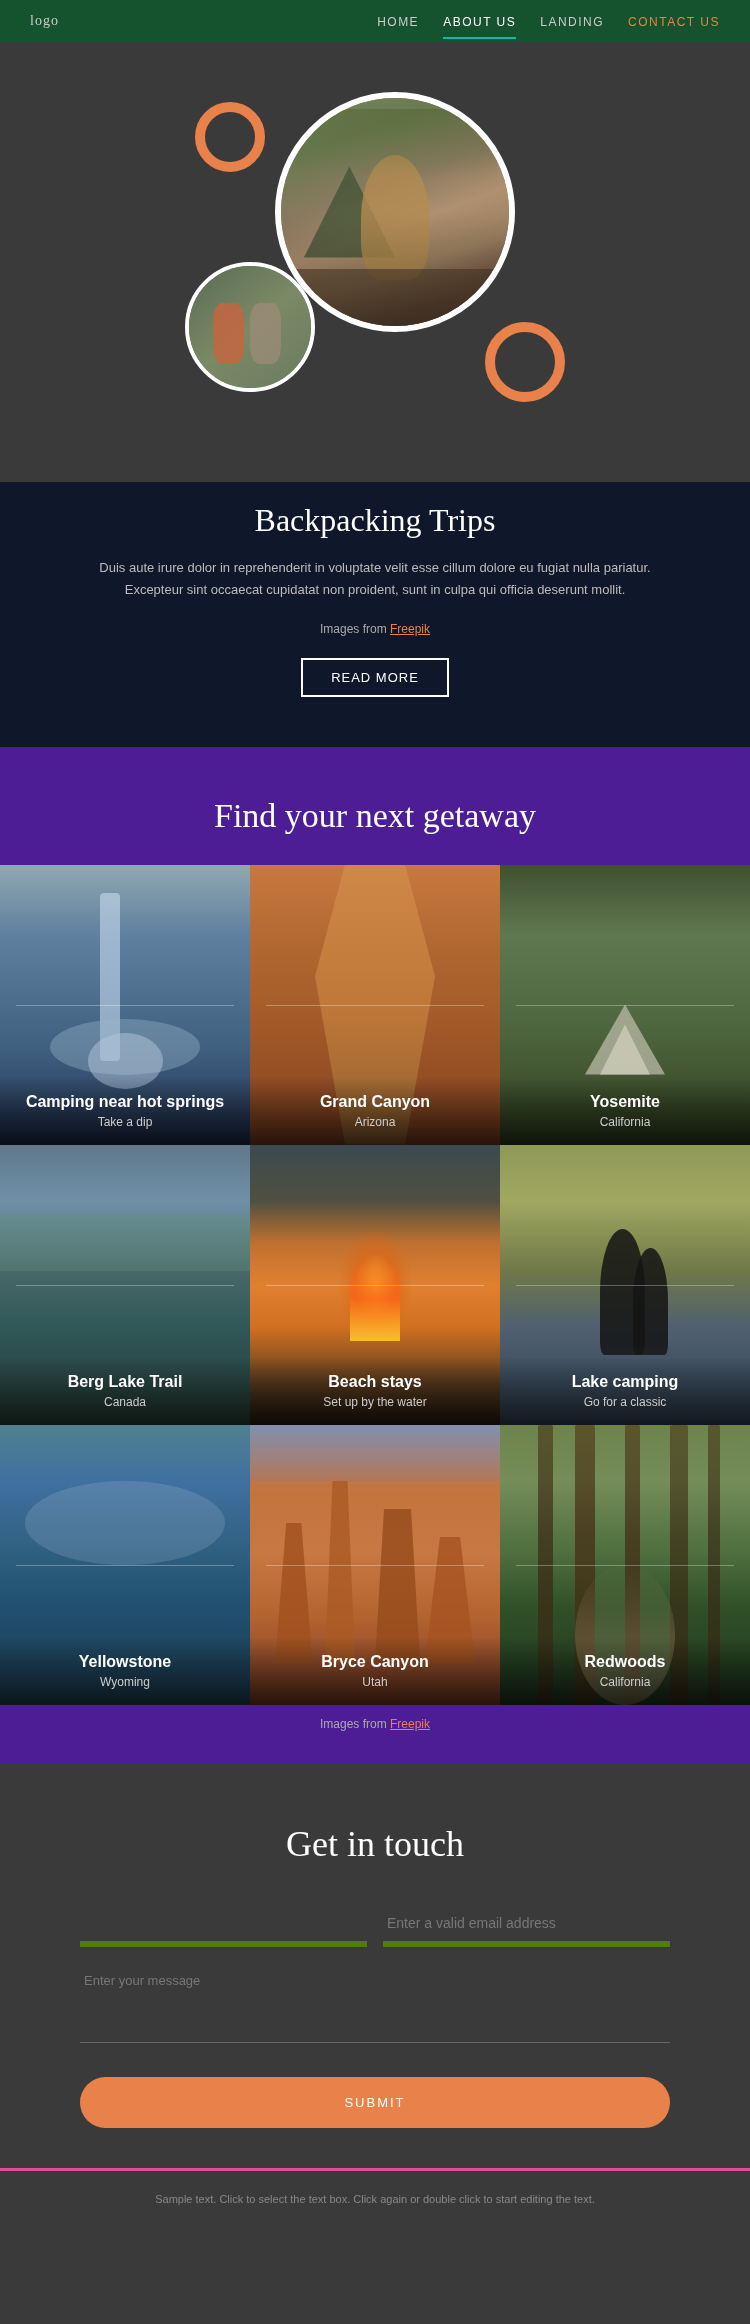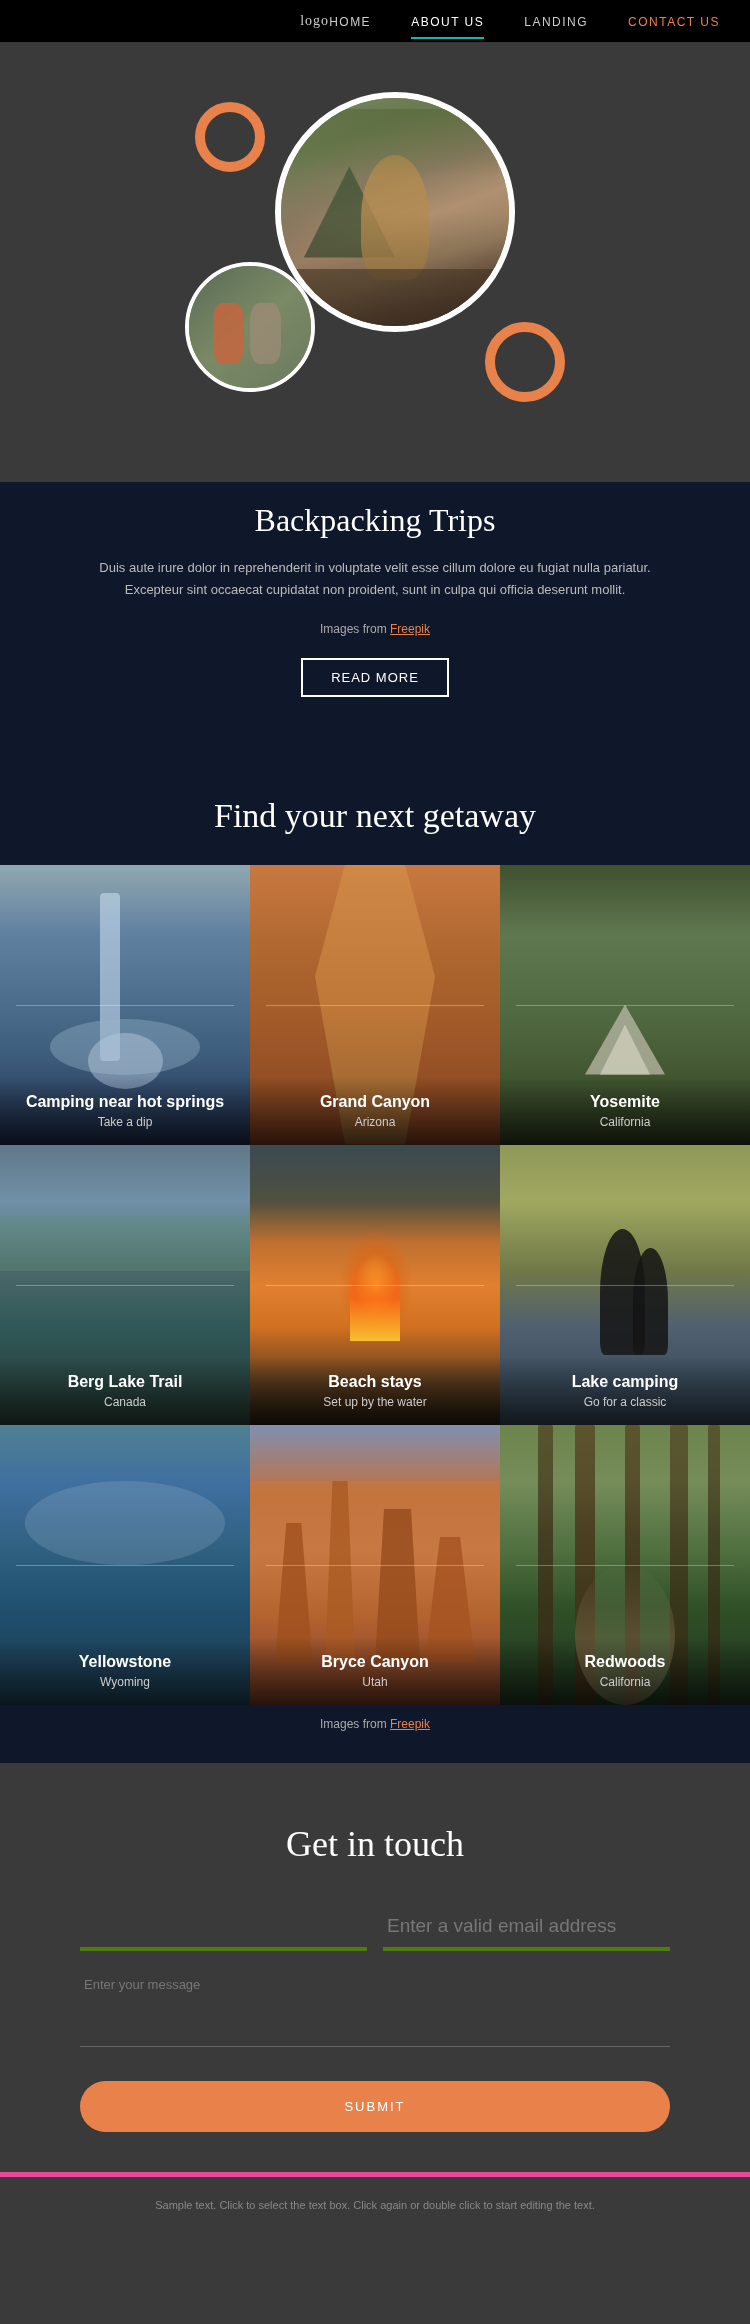--- a/index.html
+++ b/index.html
@@ -9,32 +9,32 @@
       color: #fff;
       width: 750px;
       margin: 0 auto;
       overflow-x: hidden;
     }
 
     
     nav {
       display: flex;
       align-items: center;
-      justify-content: flex-end;
+      justify-content: space-between;
       padding: 12px 30px;
-      background: #000000;
+      background: #14532d;
     }
     .nav-logo {
       font-size: 14px;
       color: #ccc;
       letter-spacing: 1px;
     }
     .nav-links {
       display: flex;
-      gap: 40px;
+      gap: 24px;
       list-style: none;
     }
     .nav-links li a {
       color: #ccc;
       text-decoration: none;
       font-size: 12px;
       letter-spacing: 1.5px;
       text-transform: uppercase;
       font-family: Arial, sans-serif;
     }
@@ -155,21 +155,21 @@
       font-size: 13px;
       letter-spacing: 1px;
       text-transform: uppercase;
       cursor: pointer;
       background: transparent;
       font-family: Arial, sans-serif;
     }
 
     
     .getaway {
-      background: #0f172a;
+      background: #4c1d95;
       padding: 50px 0 20px;
       text-align: center;
     }
     .getaway h2 {
       font-size: 34px;
       font-weight: 400;
       margin-bottom: 30px;
       font-family: Georgia, serif;
     }
 
@@ -277,24 +277,24 @@
     }
     .form-row {
       display: flex;
       gap: 16px;
       margin-bottom: 16px;
     }
     .form-input {
       flex: 1;
       background: transparent;
       border: none;
-      border-bottom: 4px solid #4d7c0f;
+      border-bottom: 6px solid #4d7c0f;
       padding: 10px 4px;
       color: #ccc;
-      font-size: 19px;
+      font-size: 14px;
       font-family: Arial, sans-serif;
       outline: none;
     }
     .form-input::placeholder { color: #777; }
     .form-textarea {
       width: 100%;
       background: transparent;
       border: none;
       border-bottom: 1px solid #666;
       padding: 10px 4px;
@@ -323,21 +323,21 @@
 
     
     .footer-note {
       background: #3a3a3a;
       text-align: center;
       padding: 20px 40px 30px;
       font-size: 11px;
       color: #888;
       font-family: Arial, sans-serif;
       line-height: 1.6;
-      border-top: 5px solid #ec4899;
+      border-top: 3px solid #ec4899;
     }
 
     
     .grid-line {
       position: absolute;
       top: 50%;
       left: 16px;
       right: 16px;
       height: 1px;
       background: rgba(255,255,255,0.3);

